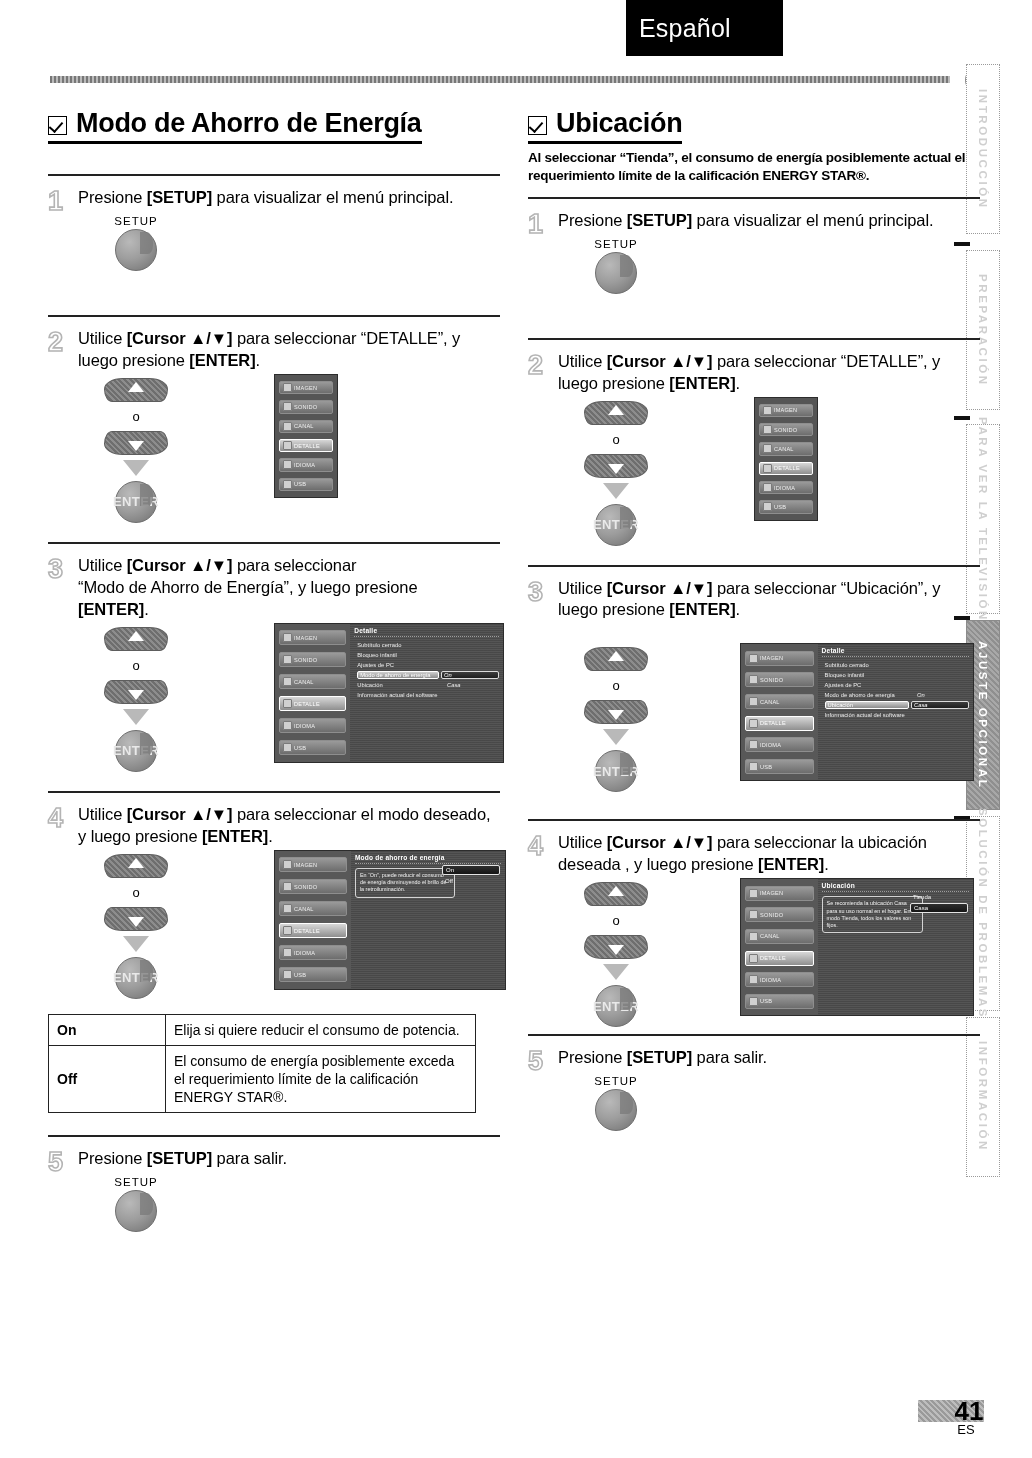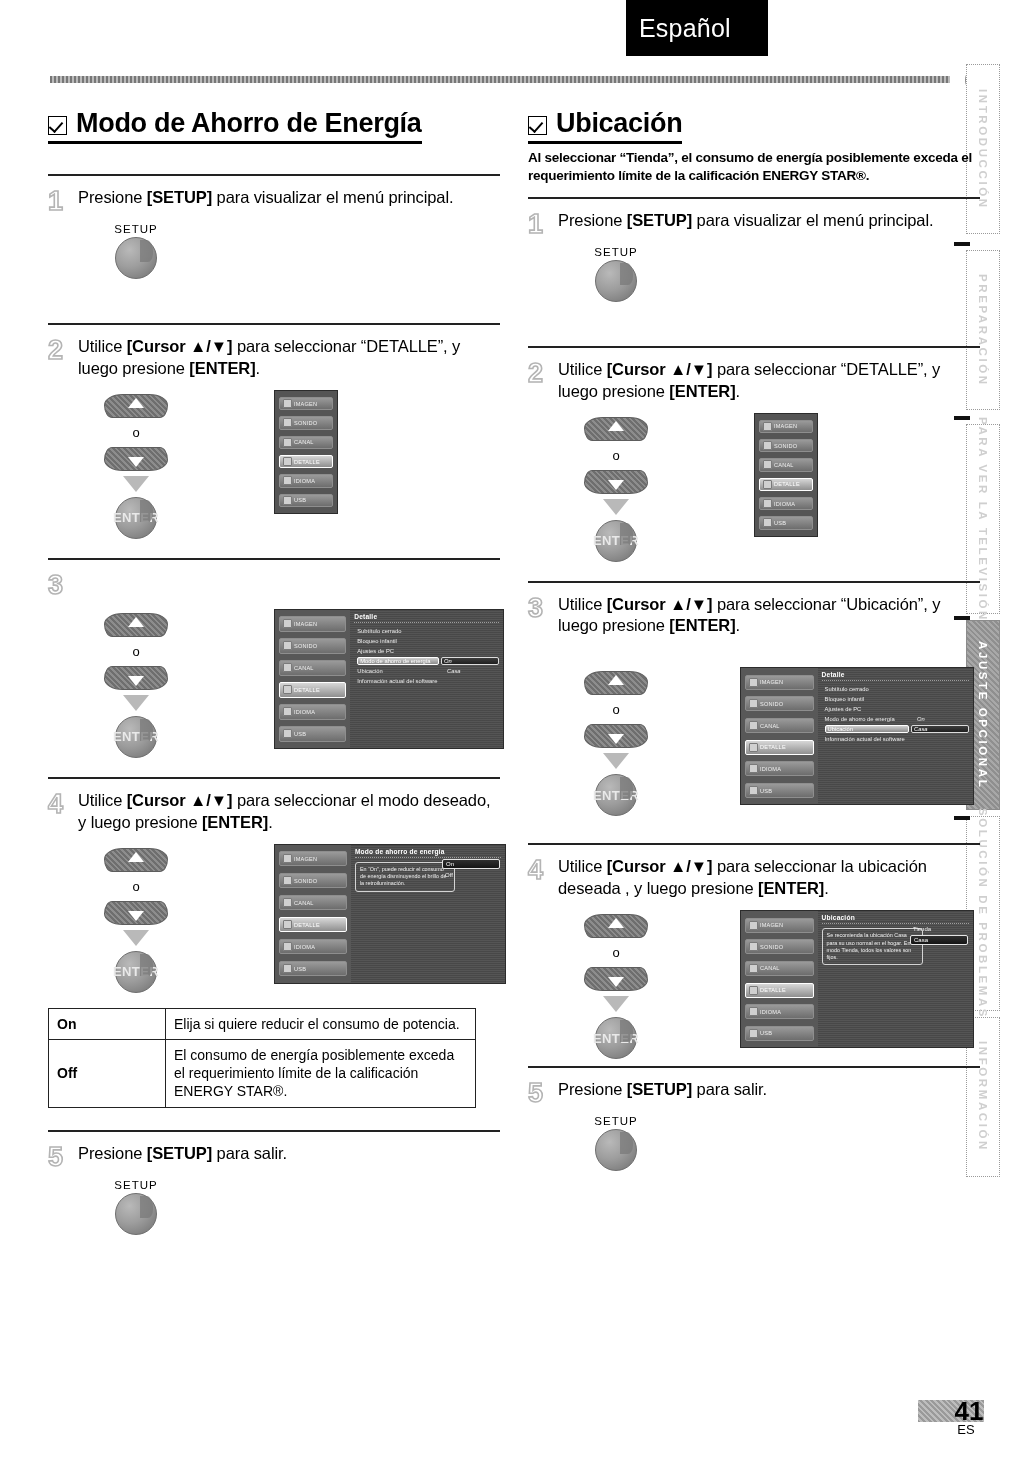--- a/index.html
+++ b/index.html
@@ -4,21 +4,21 @@
 <style>
   html,body{margin:0;padding:0;background:#fff;}
   body{
     width:1032px;height:1458px;position:relative;overflow:hidden;
     font-family:"Liberation Sans", sans-serif;color:#000;
   }
   .page{position:absolute;inset:0;}
 
   
   .lang-badge{
-    position:absolute;left:626px;top:0;width:142px;height:56px;background:#000;
+    position:absolute;left:626px;top:0;width:157px;height:56px;background:#000;
     color:#fff;font-size:25px;display:flex;align-items:center;padding-left:13px;
     box-sizing:border-box;letter-spacing:.2px;
   }
   .top-rule{
     position:absolute;left:50px;top:76px;width:900px;height:7px;
     background:repeating-linear-gradient(90deg,#777 0 2px,#bbb 2px 4px);
   }
   .top-circle{
     position:absolute;left:965px;top:67px;width:26px;height:26px;border-radius:50%;
     border:5px solid #8a8a8a;background:#fff;box-sizing:border-box;
@@ -70,21 +70,21 @@
   
   .step{position:relative;margin-top:20px;padding-top:11px;border-top:2.5px solid #222;}
   .step-row{display:flex;align-items:flex-start;}
   .step-num{
     width:30px;flex:none;font-size:27px;font-weight:bold;line-height:1;
     color:#fff;-webkit-text-stroke:1.6px #b4b4b4;text-stroke:1.6px #b4b4b4;
     text-shadow:0 0 0 #c9c9c9;margin-top:1px;
   }
   .step-text{font-size:16.5px;line-height:1.33;letter-spacing:-0.1px;}
   .step-text b{font-weight:bold;}
-  .art{position:relative;margin-top:8px;min-height:10px;}
+  .art{position:relative;min-height:10px;}
 
   
   .key-block{position:absolute;}
   .lbl-setup{font-size:11.5px;letter-spacing:1px;text-align:center;width:56px;}
   .btn-round{
     width:40px;height:40px;border-radius:50%;margin:2px auto 0 auto;
     background:radial-gradient(circle at 34% 30%, #b9b9b9 0%, #9d9d9d 45%, #6f6f6f 100%);
     border:1px solid #6e6e6e;position:relative;
   }
   .btn-round.enter{
@@ -284,20 +284,21 @@
                 <span>USB</span>
               </div>
           </div>
         </div>
       </div>
     </div>
 
     <div class="step">
       <div class="step-row">
         <div class="step-num">3</div>
+        <div class="step-text">Utilice <b>[Cursor ▲/▼]</b> para seleccionar<br>“Modo de Ahorro de Energía”, y luego presione<br><b>[ENTER]</b>.</div>
       </div>
       <div class="art" style="height:150px;">
         <div class="key-block" style="left:48px;top:6px;width:80px;">
           <div class="cursor-up"></div>
           <div class="or-txt">o</div>
           <div class="cursor-dn"></div>
           <div class="arrow-dn"></div>
           <div class="btn-round enter">ENTER</div>
         </div>
         <div class="osd" style="left:226px;top:2px;width:228px;height:138px;">
@@ -436,21 +437,21 @@
       </div>
     </div>
   </div>
 
   <div class="col col-right">
 
     <div class="sec-title">
       <span class="chk"></span>
       <h1>Ubicación</h1>
     </div>
-    <p class="sec-desc">Al seleccionar “Tienda”, el consumo de energía posiblemente exceda el requerimiento límite de la calificación ENERGY STAR®.</p>
+    <p class="sec-desc">Al seleccionar “Tienda”, el consumo de energía posiblemente actual el requerimiento límite de la calificación ENERGY STAR®.</p>
 
     <div class="step" style="margin-top:12px;">
       <div class="step-row">
         <div class="step-num">1</div>
         <div class="step-text">Presione <b>[SETUP]</b> para visualizar el menú principal.</div>
       </div>
       <div class="art" style="height:80px;">
         <div class="key-block" style="left:60px;top:0;">
           <div class="lbl-setup">SETUP</div>
           <div class="btn-round"></div>

